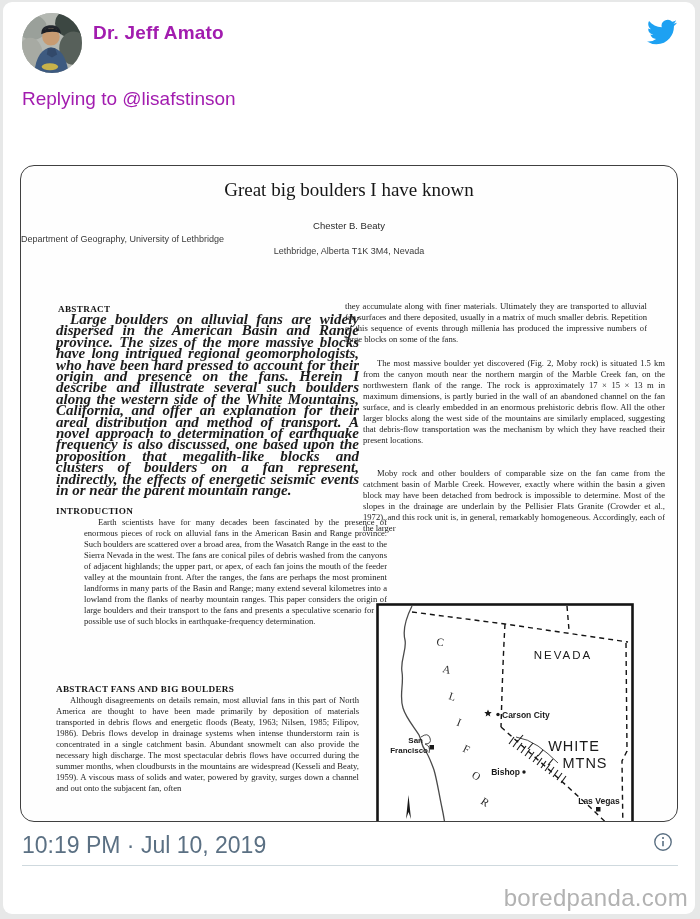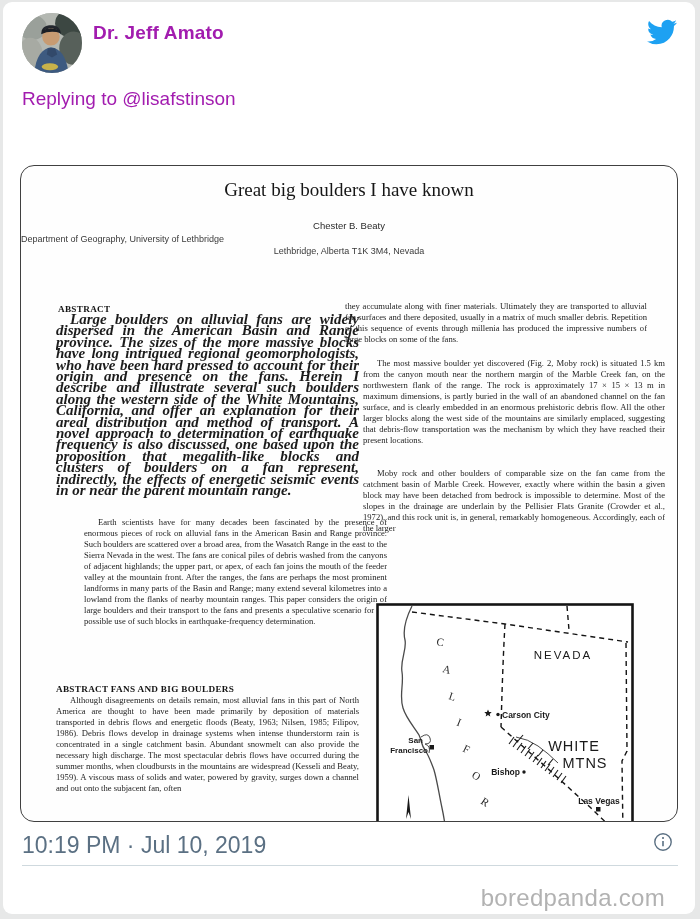--- a/index.html
+++ b/index.html
@@ -51,21 +51,21 @@
   .p-right1 { position:absolute; left:324px; top:135px; width:302px; height:56px; }
   .p-right2 { position:absolute; left:342px; top:192px; width:302px; height:108px; }
   .p-right3 { position:absolute; left:342px; top:302px; width:302px; height:70px; }
 
   .map-fig { position:absolute; left:355px; top:437px; width:258px; height:220px; }
 
   
   .timestamp { position:absolute; left:19px; top:830px; font-size:23px; color:#5b7083; }
   .info-btn { position:absolute; left:650px; top:830px; width:20px; height:20px; }
   .divider { position:absolute; left:19px; top:863px; width:656px; height:1px; background:#cfd9de; }
-  .watermark { position:absolute; right:30px; top:882px; font-size:24px; color:#b2b2b2;
+  .watermark { position:absolute; right:7px; top:882px; font-size:24px; color:#b2b2b2;
                letter-spacing:.3px; }
 </style>
 </head>
 <body>
 
 <div class="screen">
 
   <div class="avatar">
     <svg viewBox="0 0 58 58" width="60" height="60">
       <rect x="0" y="0" width="58" height="58" fill="#b4b8b2"></rect>
@@ -94,20 +94,21 @@
     <div class="paper">
 
       <div class="paper-title">Great big boulders I have known</div>
       <div class="paper-author">Chester B. Beaty</div>
       <div class="paper-affil1">Department of Geography, University of Lethbridge</div>
       <div class="paper-affil2">Lethbridge, Alberta T1K 3M4, Nevada</div>
 
       <div class="phead h-abstract">ABSTRACT</div>
       <div class="pbody p-abstract indent">Large boulders on alluvial fans are widely dispersed in the American Basin and Range province. The sizes of the more massive blocks have long intrigued regional geomorphologists, who have been hard pressed to account for their origin and presence on the fans. Herein I describe and illustrate several such boulders along the western side of the White Mountains, California, and offer an explanation for their areal distribution and method of transport. A novel approach to determination of earthquake frequency is also discussed, one based upon the proposition that megalith-like blocks and clusters of boulders on a fan represent, indirectly, the effects of energetic seismic events in or near the parent mountain range.</div>
 
+      <div class="phead h-intro">INTRODUCTION</div>
       <div class="pbody p-intro indent">Earth scientists have for many decades been fascinated by the presence of enormous pieces of rock on alluvial fans in the American Basin and Range province. Such boulders are scattered over a broad area, from the Wasatch Range in the east to the Sierra Nevada in the west. The fans are conical piles of debris washed from the canyons of adjacent highlands; the upper part, or apex, of each fan joins the mouth of the feeder valley at the mountain front. After the ranges, the fans are perhaps the most prominent landforms in many parts of the Basin and Range; many extend several kilometres into a lowland from the flanks of nearby mountain ranges. This paper considers the origin of large boulders and their transport to the fans and presents a speculative scenario for the possible use of such blocks in earthquake-frequency determination.</div>
 
       <div class="phead h-fans">ABSTRACT FANS AND BIG BOULDERS</div>
       <div class="pbody p-fans indent">Although disagreements on details remain, most alluvial fans in this part of North America are thought to have been made primarily by deposition of materials transported in debris flows and energetic floods (Beaty, 1963; Nilsen, 1985; Filipov, 1986). Debris flows develop in drainage systems when intense thunderstorm rain is concentrated in a single catchment basin. Abundant snowmelt can also provide the necessary high discharge. The most spectacular debris flows have occurred during the summer months, when cloudbursts in the mountains are widespread (Kesseli and Beaty, 1959). A viscous mass of solids and water, powered by gravity, surges down a channel and out onto the subjacent fan, often</div>
 
       <div class="pbody p-right1">they accumulate along with finer materials. Ultimately they are transported to alluvial fan surfaces and there deposited, usually in a matrix of much smaller debris. Repetition of this sequence of events through millenia has produced the impressive numbers of large blocks on some of the fans.</div>
       <div class="pbody p-right2 indent">The most massive boulder yet discovered (Fig. 2, Moby rock) is situated 1.5 km from the canyon mouth near the northern margin of the Marble Creek fan, on the northwestern flank of the range. The rock is approximately 17 × 15 × 13 m in maximum dimensions, is partly buried in the wall of an abandoned channel on the fan surface, and is clearly embedded in an enormous prehistoric debris flow. All the other larger blocks along the west side of the mountains are similarly emplaced, suggesting that debris-flow transportation was the mechanism by which they have reached their present locations.</div>
       <div class="pbody p-right3 indent">Moby rock and other boulders of comparable size on the fan came from the catchment basin of Marble Creek. However, exactly where within the basin a given block may have been detached from bedrock is impossible to determine. Most of the slopes in the drainage are underlain by the Pellisier Flats Granite (Crowder et al., 1972), and this rock unit is, in general, remarkably homogeneous. Accordingly, each of the larger</div>
 
       <svg class="map-fig" viewBox="0 0 258 220" font-family="Liberation Sans, sans-serif" fill="#1a1a1a">

